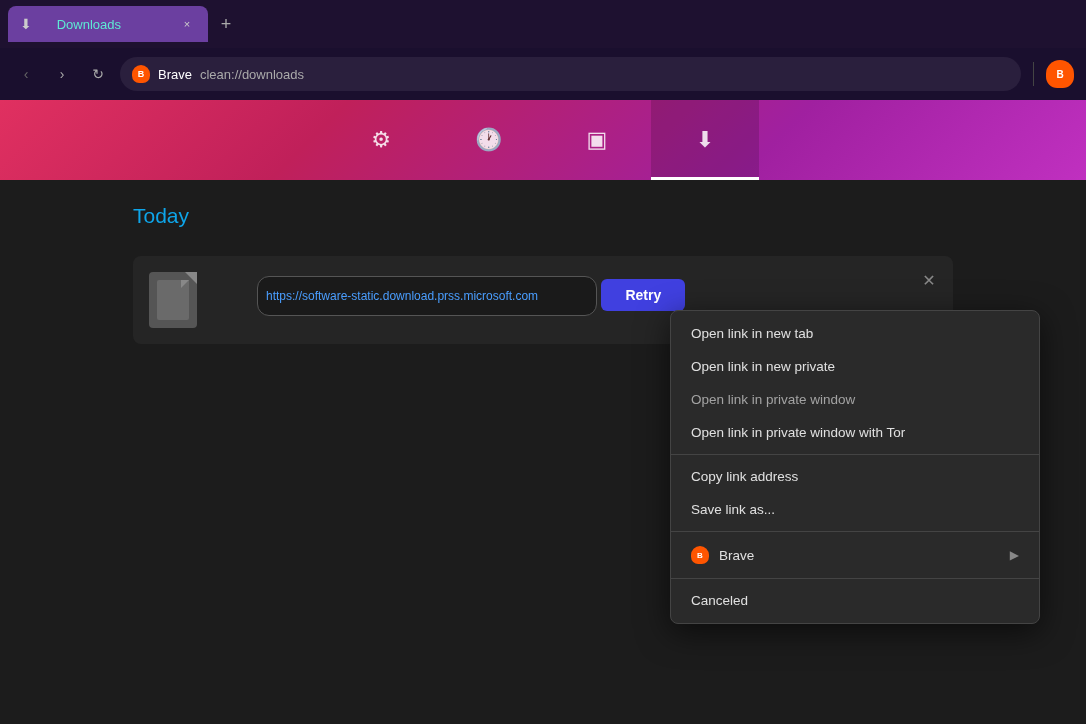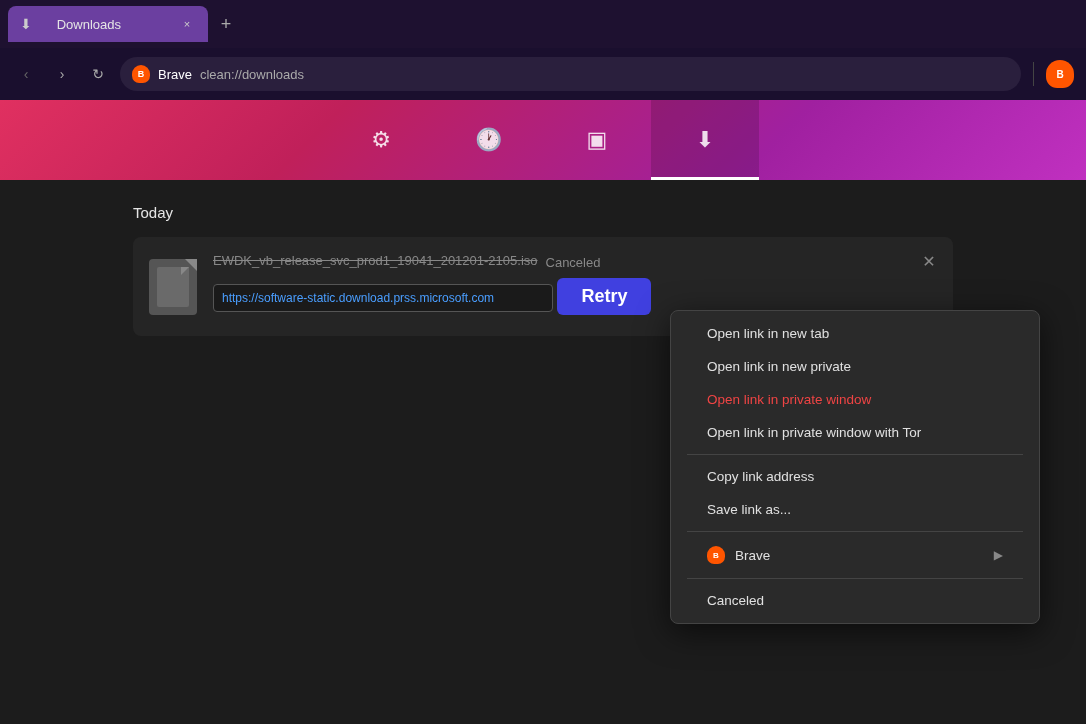--- a/index.html
+++ b/index.html
@@ -35,21 +35,21 @@
     }
     .tab-icon {
       font-size: 14px;
       color: #ccc;
     }
     .tab-title {
       flex: 1;
       white-space: nowrap;
       overflow: hidden;
       text-overflow: ellipsis;
-      color: #e5e5e5;
+      color: #5eead4;
       padding-left: 17px;
     }
     .tab-close {
       width: 18px;
       height: 18px;
       border-radius: 50%;
       display: flex;
       align-items: center;
       justify-content: center;
       font-size: 11px;
@@ -179,23 +179,23 @@
       background: #1c1c1c;
       min-height: calc(724px - 180px);
       padding: 24px 0;
     }
     .content-inner {
       max-width: 860px;
       margin: 0 auto;
       padding: 0 20px;
     }
     .section-title {
-      color: #e5e5e5;
-      font-size: 15px;
-      margin-bottom: 16px;
+      color: #0ea5e9;
+      font-size: 21px;
+      margin-bottom: 28px;
       font-weight: 400;
     }
 
     
     .download-card {
       background: #252525;
       border-radius: 8px;
       display: flex;
       align-items: center;
       padding: 16px;
@@ -257,36 +257,37 @@
       margin-left: 8px;
     }
     .filename-row {
       display: flex;
       align-items: center;
       margin-bottom: 6px;
     }
     .download-url-input {
       background: #1a1a1a;
       border: 1px solid #555;
-      border-radius: 4px;
+      border-radius: 12px;
       color: #4a9eff;
       font-size: 12px;
       padding: 4px 8px;
       width: 340px;
-      height: 28px;
+      height: 40px;
       margin-bottom: 8px;
       outline: none;
+      margin-left: 44px;
     }
     .retry-btn {
       background: #4040e0;
       color: #fff;
       border: none;
       border-radius: 6px;
       padding: 8px 24px;
-      font-size: 18px;
+      font-size: 14px;
       font-weight: 600;
       cursor: pointer;
     }
     .close-btn {
       position: absolute;
       top: 12px;
       right: 12px;
       color: #888;
       font-size: 16px;
       cursor: pointer;
@@ -301,32 +302,32 @@
     .context-menu {
       position: absolute;
       top: 310px;
       left: 670px;
       width: 370px;
       background: #2a2a2a;
       border: 1px solid #444;
       border-radius: 8px;
       box-shadow: 0 8px 32px rgba(0,0,0,0.6);
       z-index: 100;
-      padding: 6px 16px;
+      padding: 6px 0;
     }
     .menu-item {
       padding: 9px 20px;
       color: #e0e0e0;
       font-size: 13.5px;
       cursor: pointer;
       display: flex;
       align-items: center;
       gap: 10px;
     }
-    .menu-item.disabled { color: #ef4444; cursor: default; }
+    .menu-item.disabled { color: #a3a3a3; cursor: default; }
     .menu-divider {
       height: 1px;
       background: #444;
       margin: 5px 0;
     }
     .menu-item-icon {
       width: 18px;
       height: 18px;
       flex-shrink: 0;
       display: flex;
@@ -403,24 +404,20 @@
 
 <div class="page-content">
   <div class="content-inner">
     <div class="section-title">Today</div>
 
     <div class="download-card">
       <div class="file-icon">
         <div class="file-icon-inner"></div>
       </div>
       <div class="download-info">
-        <div class="filename-row">
-          <span class="download-filename">EWDK_vb_release_svc_prod1_19041_201201-2105.iso</span>
-          <span class="download-status">Canceled</span>
-        </div>
         <input class="download-url-input" type="text" value="https://software-static.download.prss.microsoft.com" style="">
         <button class="retry-btn">Retry</button>
       </div>
       <div class="close-btn">✕</div>
     </div>
   </div>
 </div>
 
 <div class="context-menu">
   <div class="menu-item">

